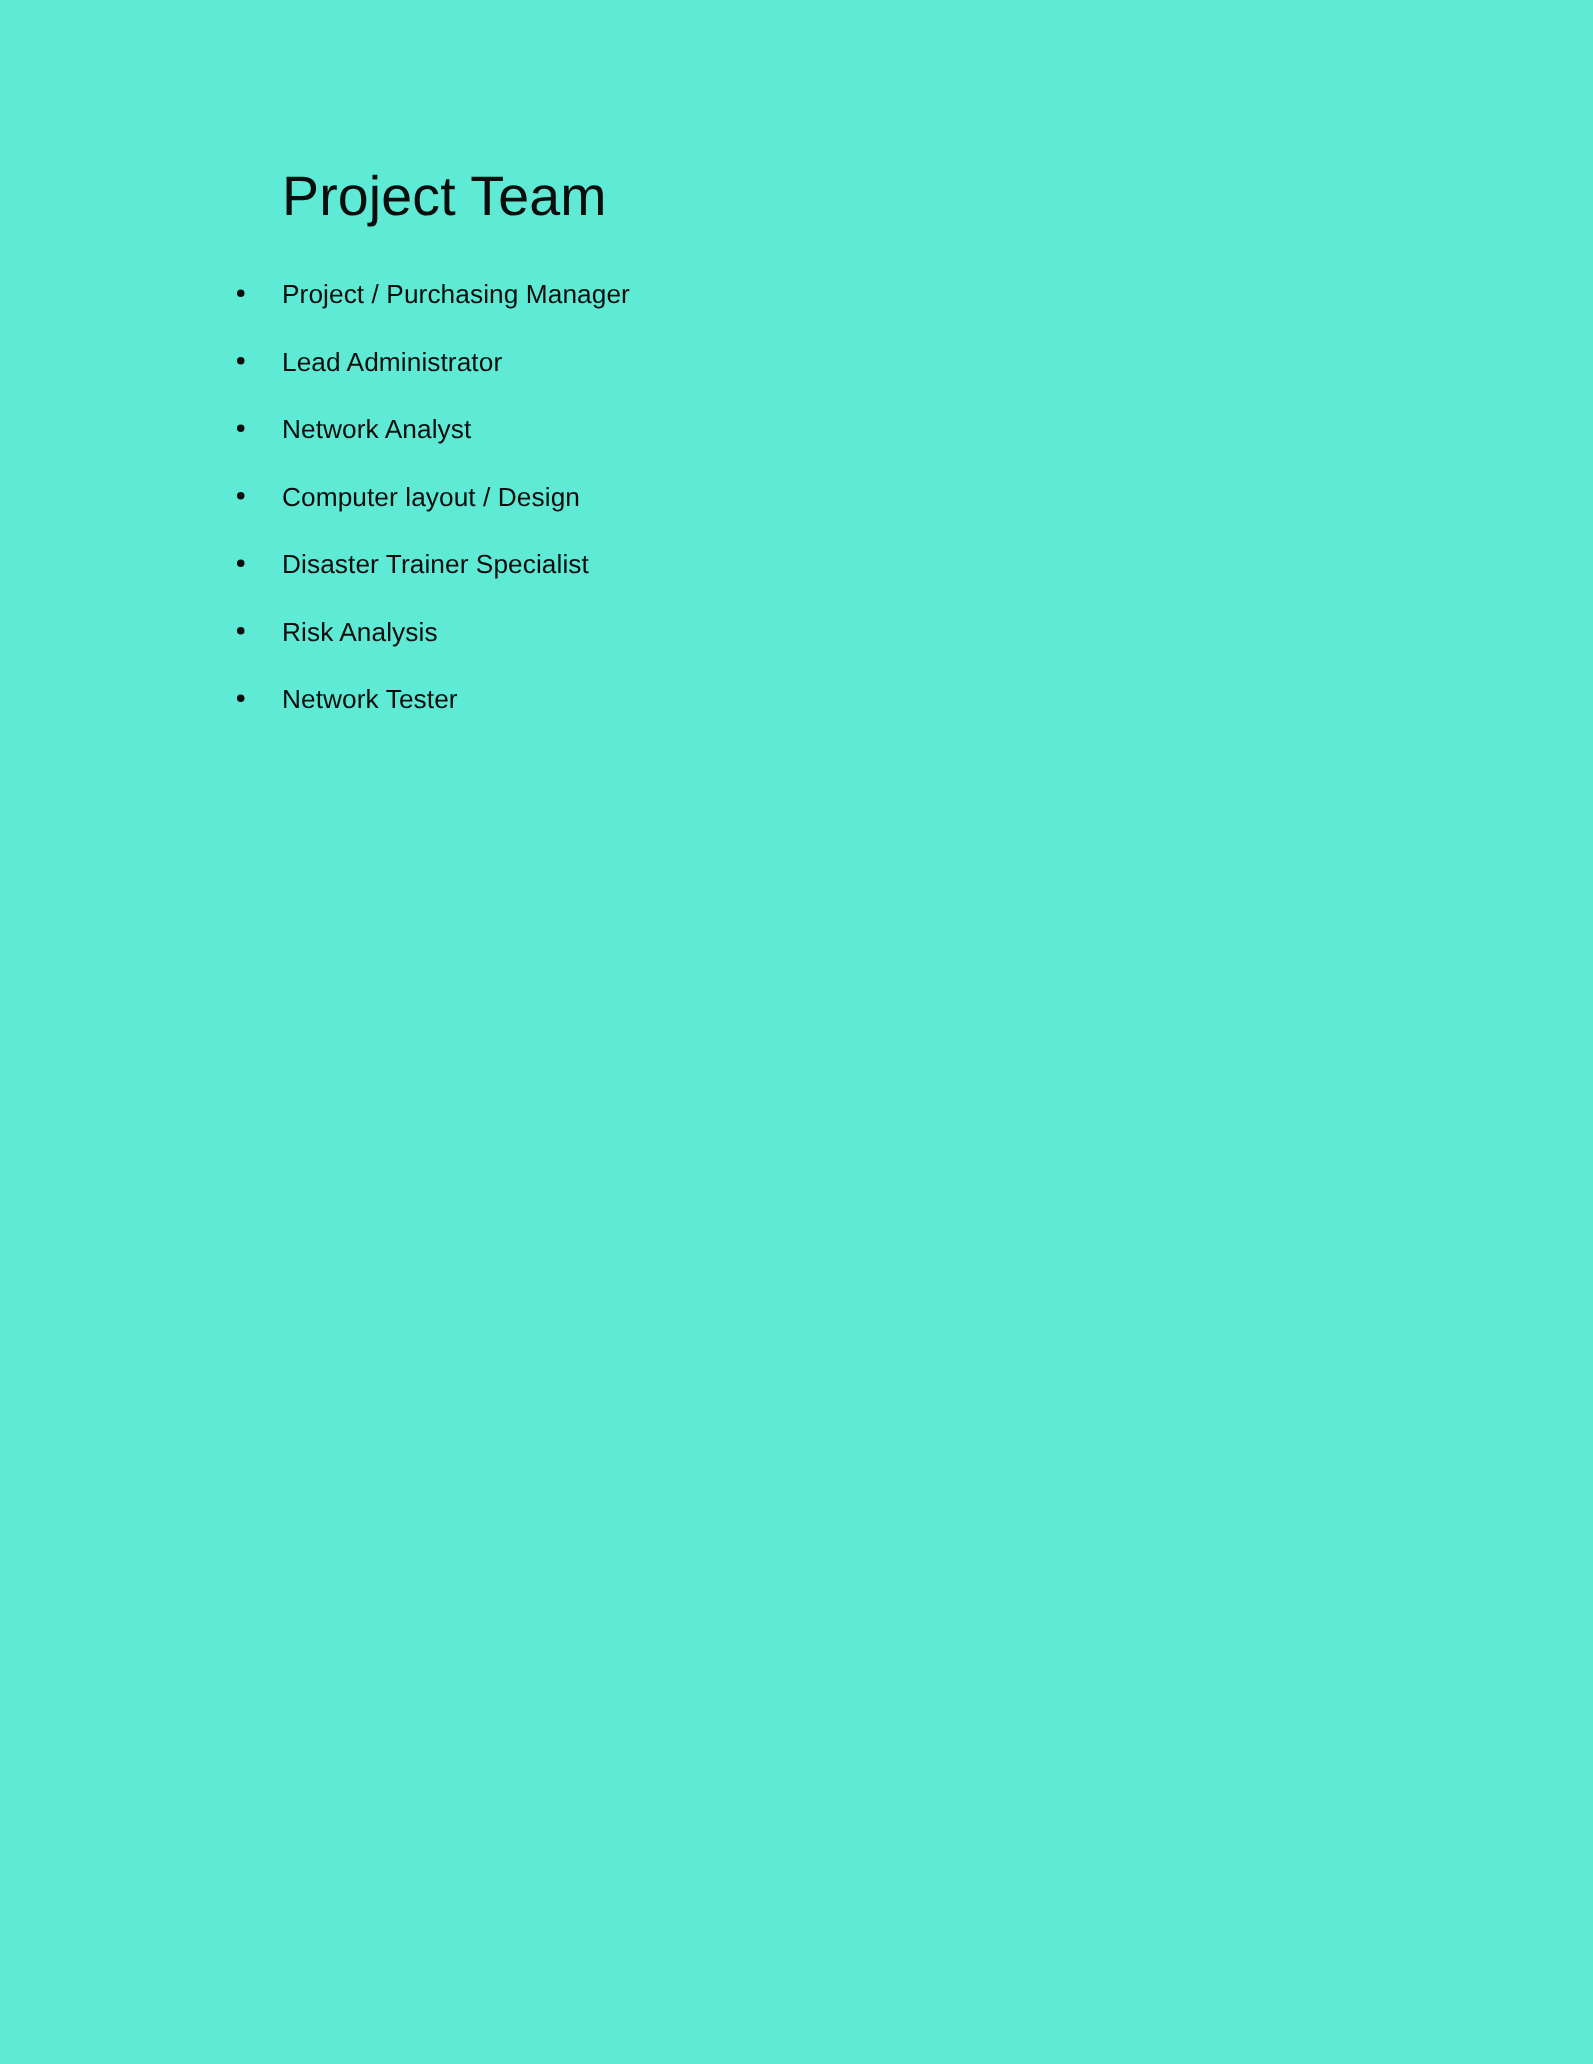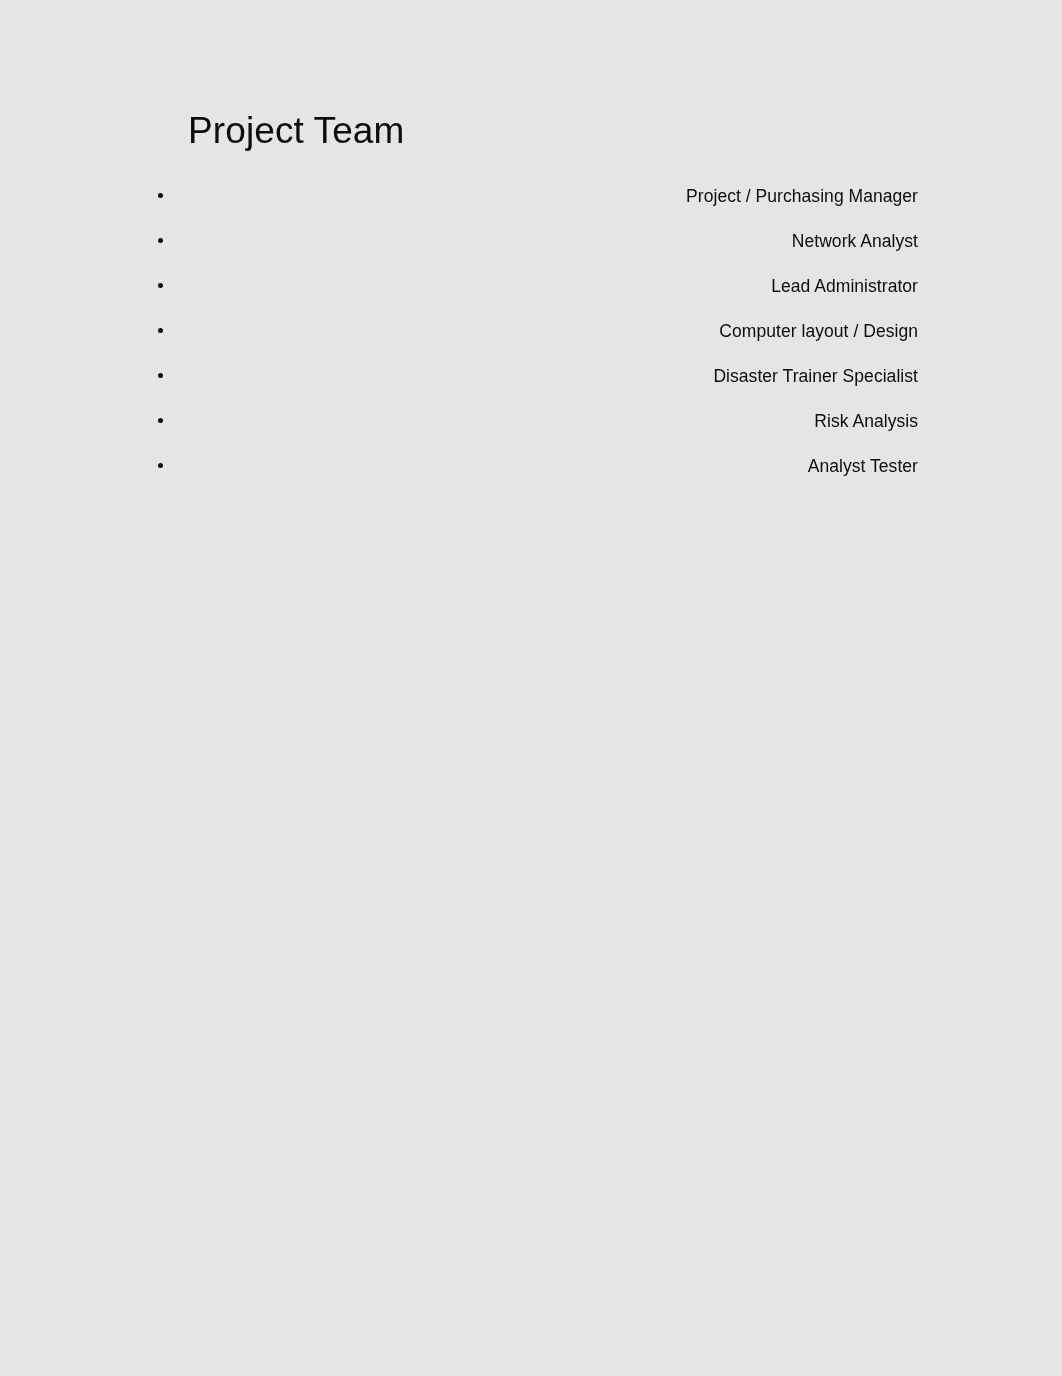--- a/index.html
+++ b/index.html
@@ -16,21 +16,21 @@
     font-family: "Liberation Sans", sans-serif;
     -webkit-font-smoothing: antialiased;
   }
 
   .page {
     position: absolute;
     top: 0;
     left: 0;
     width: 1062px;
     height: 1376px;
-    background: #e5e5e5;
+    background: #5eead4;
   }
 
   .content {
     position: absolute;
     left: 158px;
     top: 108px;
     width: 760px;
   }
 
   .doc-title {
@@ -43,21 +43,20 @@
     margin: 0 0 0 30px;
     padding: 0;
     white-space: nowrap;
   }
 
   .team-list {
     list-style: none;
     margin: 0;
     padding: 0;
     margin-top: 31px;
-    text-align: right;
   }
 
   .team-list li {
     position: relative;
     margin: 0;
     padding: 0 0 0 30px;
     height: 45px;
     line-height: 22px;
     font-size: 17.5px;
     font-weight: 400;
@@ -92,26 +91,26 @@
 
     <ul class="team-list">
 
       <li>
         <span class="bullet"></span>
         <span class="item-label">Project / Purchasing Manager</span>
       </li>
 
       <li>
         <span class="bullet"></span>
-        <span class="item-label">Network Analyst</span>
+        <span class="item-label">Lead Administrator</span>
       </li>
 
       <li>
         <span class="bullet"></span>
-        <span class="item-label">Lead Administrator</span>
+        <span class="item-label">Network Analyst</span>
       </li>
 
       <li>
         <span class="bullet"></span>
         <span class="item-label">Computer layout / Design</span>
       </li>
 
 
       <li>
         <span class="bullet"></span>
@@ -119,19 +118,19 @@
       </li>
 
 
       <li>
         <span class="bullet"></span>
         <span class="item-label">Risk Analysis</span>
       </li>
 
       <li>
         <span class="bullet"></span>
-        <span class="item-label">Analyst Tester</span>
+        <span class="item-label">Network Tester</span>
       </li>
 
 
     </ul>
   </div>
 </div>
 
 </body></html>

